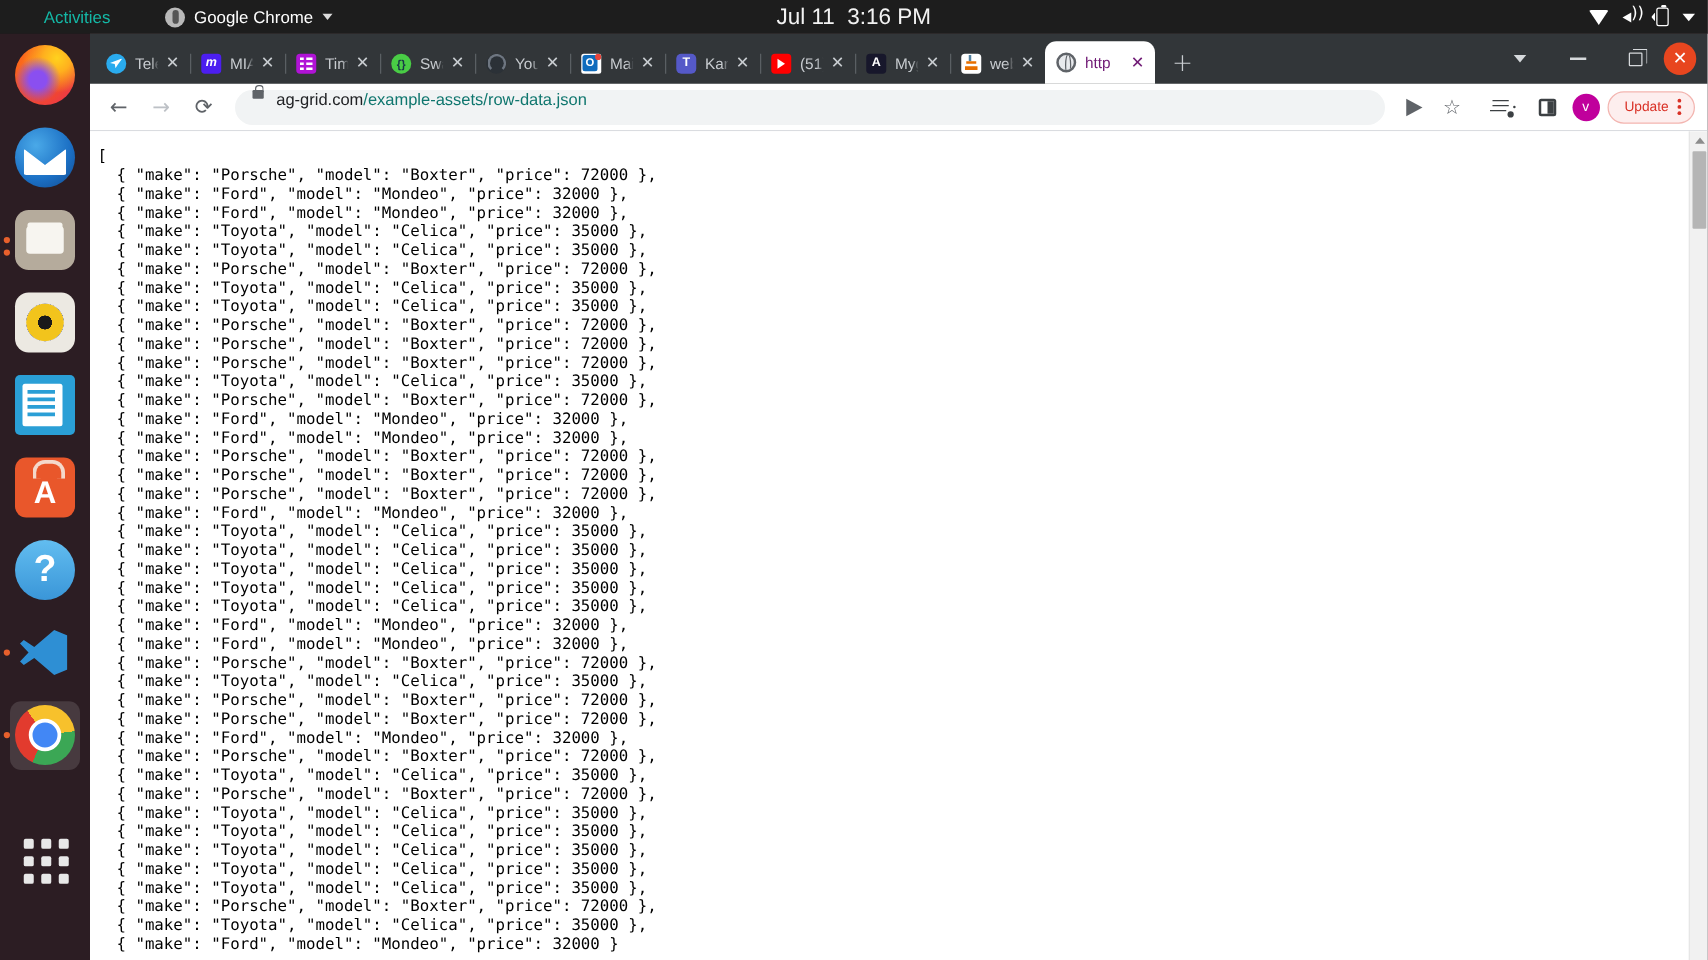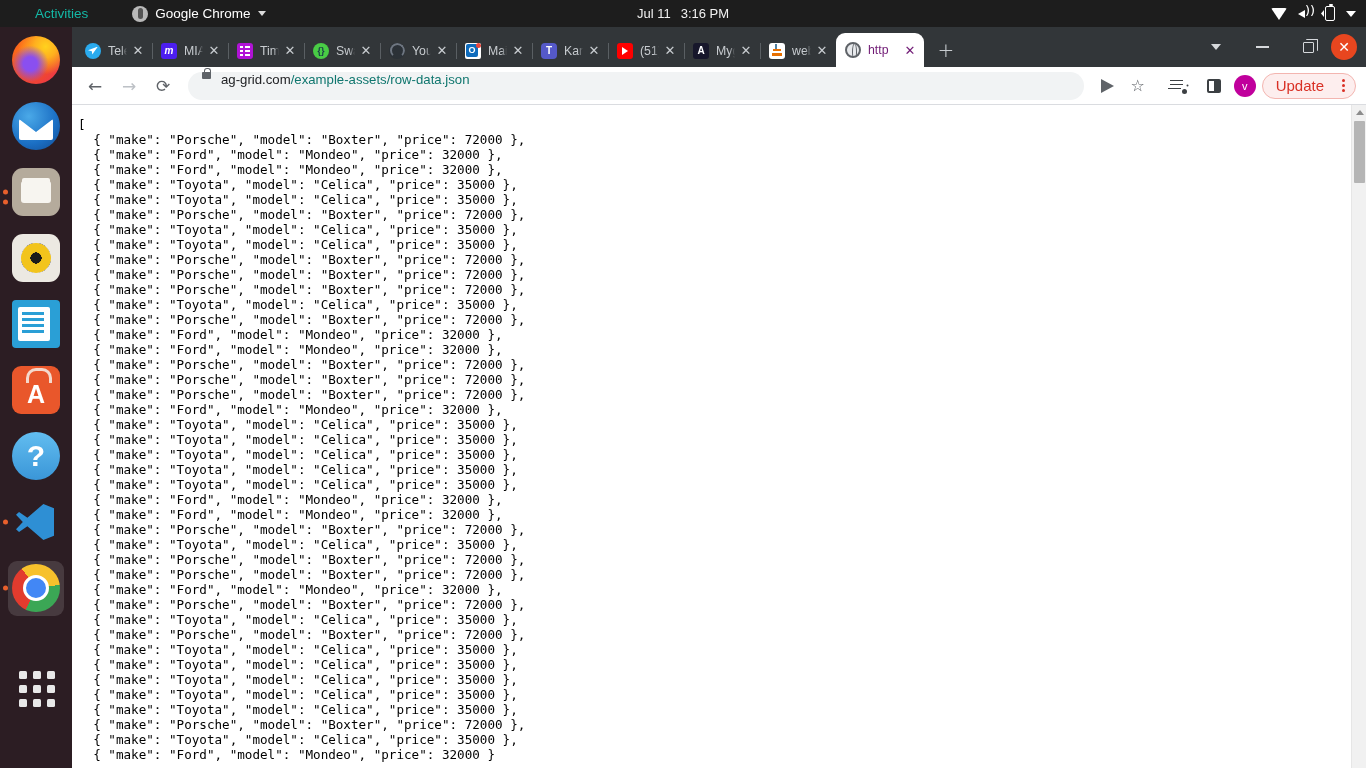--- a/index.html
+++ b/index.html
@@ -32,21 +32,21 @@
     width: 5px; height: 11px; background: #555; border-radius: 3px;
     left: 5.5px; top: 2px;
   }
   .gb-caret {
     width: 0; height: 0;
     border-left: 4px solid transparent; border-right: 4px solid transparent;
     border-top: 5px solid #dcdcdc;
   }
   .gb-clock {
     position: absolute; left: 50%; transform: translateX(-50%);
-    display: flex; gap: 10px; font-size: 13px; color: #f2f2f2;
+    display: flex; gap: 10px; font-size: 18px; color: #f2f2f2;
   }
   .gb-tray {
     position: absolute; right: 10px;
     display: flex; align-items: center; gap: 11px;
   }
   .tray-wifi {
     width: 0; height: 0;
     border-left: 8px solid transparent; border-right: 8px solid transparent;
     border-top: 12px solid #ffffff;
     border-radius: 2px;
@@ -440,22 +440,22 @@
   .avatar {
     width: 22px; height: 22px; border-radius: 50%;
     background: #c0009c; color: #fff;
     display: flex; align-items: center; justify-content: center;
     font-size: 11px; margin: 0 6px;
     flex: 0 0 auto;
   }
   .update-pill {
     height: 26px; border: 1px solid #f3b5b0; border-radius: 13px;
     background: #fdeeee; color: #d93025;
-    display: flex; align-items: center; gap: 18px;
-    padding: 0 10px 0 13px; font-size: 15px;
+    display: flex; align-items: center; gap: 7px;
+    padding: 0 10px 0 13px; font-size: 11px;
     flex: 0 0 auto;
   }
   .kebab {
     display: flex; flex-direction: column; gap: 2.3px;
   }
   .kebab i { width: 3px; height: 3px; border-radius: 50%; background: #d93025; display: block; }
 
   
   #page {
     position: relative;

